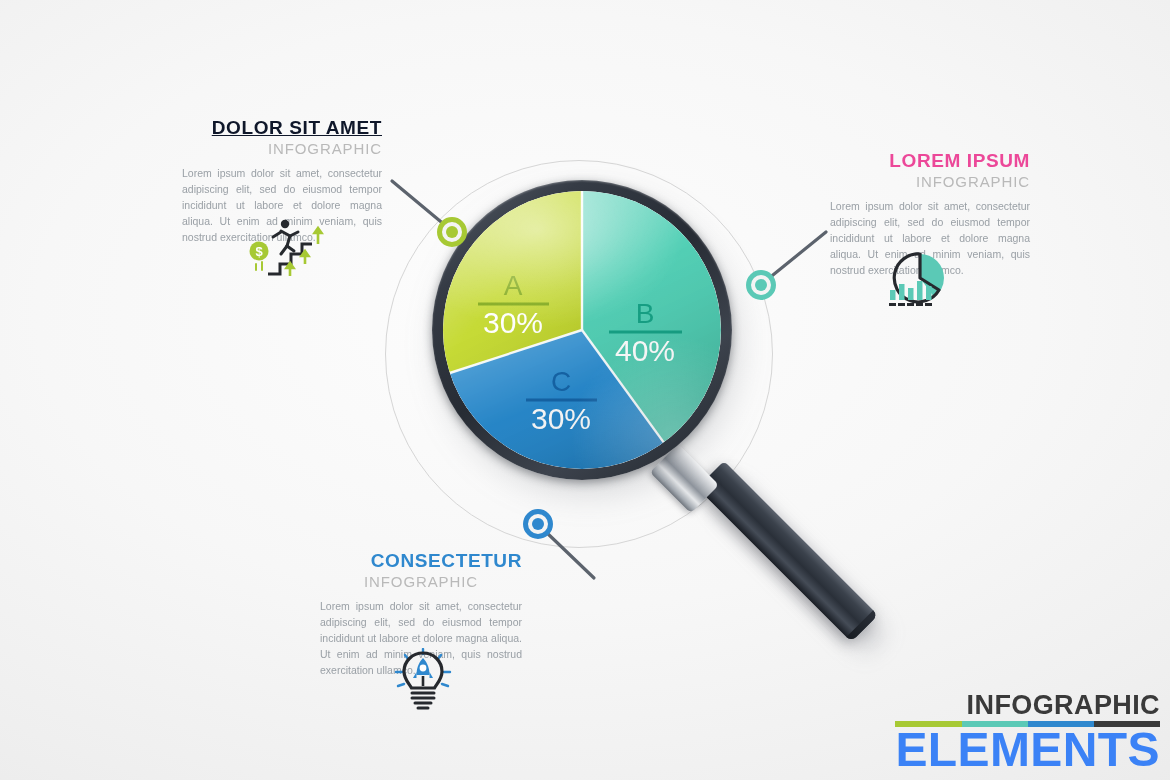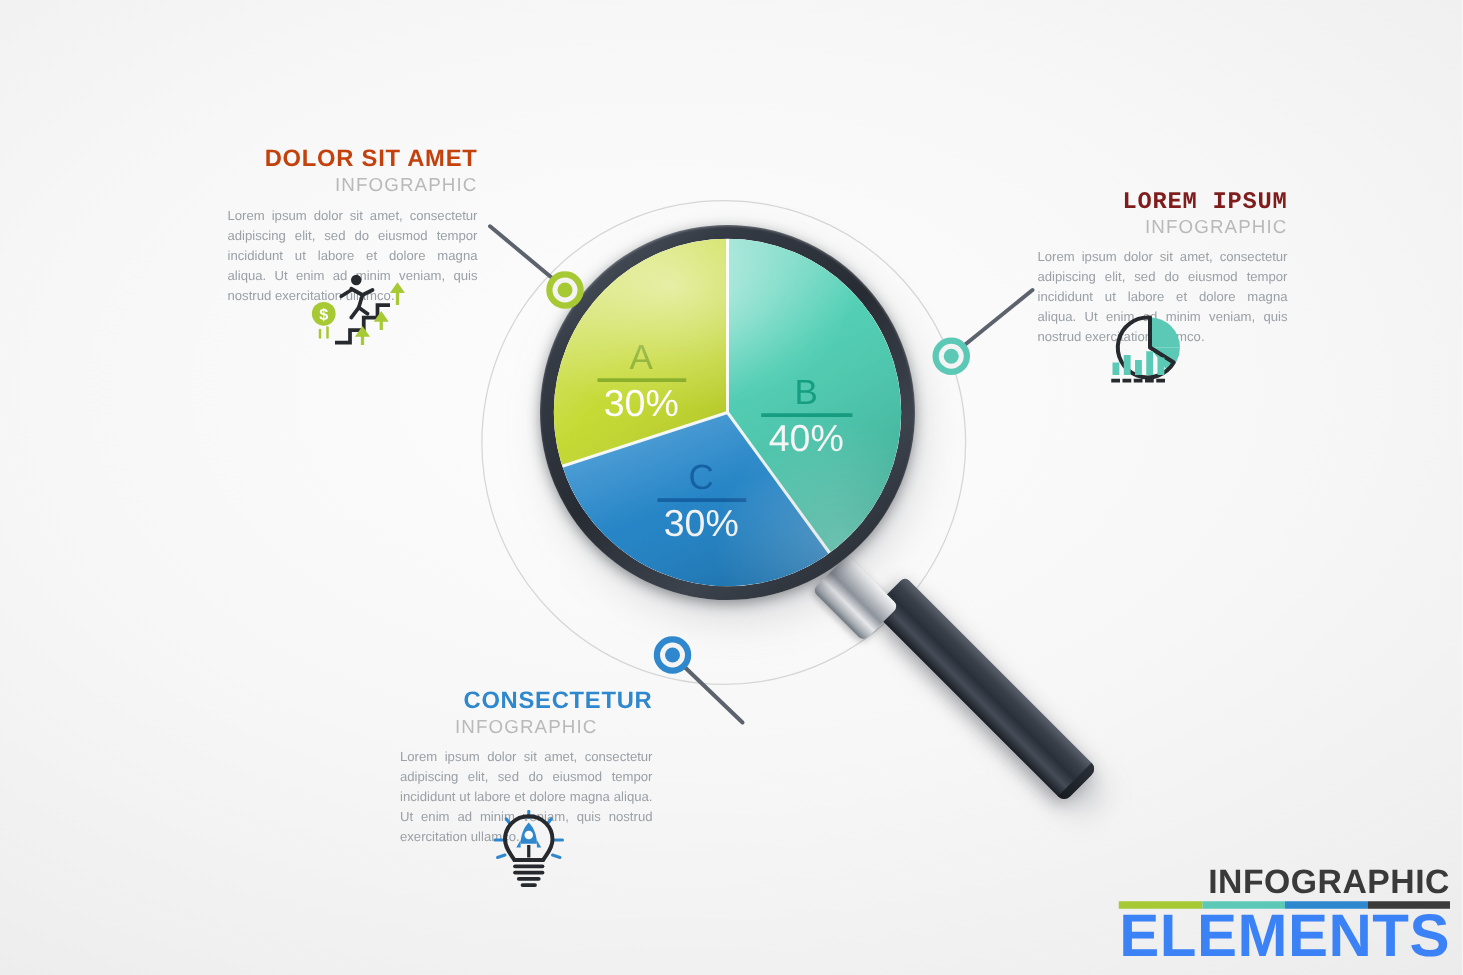--- a/index.html
+++ b/index.html
@@ -316,21 +316,21 @@
     <i style="background:#a7c934;"></i>
   </div>
   <div class="marker" style="left:746px; top:270px; border-color:#5bc9b6;">
     <i style="background:#5bc9b6;"></i>
   </div>
   <div class="marker" style="left:523px; top:509px; border-color:#2f88ce;">
     <i style="background:#2f88ce;"></i>
   </div>
 
   <div class="block right" style="left:182px; top:118px; width:200px;">
-    <div class="blk-title" style="color:#c2410c;">DOLOR SIT AMET</div>
+    <div class="blk-title" style="color:#0f172a;text-decoration:underline;">DOLOR SIT AMET</div>
     <div class="blk-sub">INFOGRAPHIC</div>
     <p class="blk-body">Lorem ipsum dolor sit amet, consectetur adipiscing elit, sed do eiusmod tempor incididunt ut labore et dolore magna aliqua. Ut enim ad minim veniam, quis nostrud exercitation ullamco.</p>
   </div>
 
   <div class="icon-holder" style="left:248px; top:216px; width:78px; height:62px;">
     <svg width="78" height="62" viewBox="0 0 78 62">
 
       <circle cx="11" cy="35" r="9.5" fill="#a7c934"></circle>
       <text x="11" y="40" text-anchor="middle" font-family="Liberation Sans, sans-serif" font-size="13" font-weight="bold" fill="#ffffff">$</text>
 
@@ -354,21 +354,21 @@
       </g>
 
       <g stroke="#a7c934" stroke-width="2" stroke-linecap="round">
         <line x1="8" y1="48" x2="8" y2="54"></line>
         <line x1="14" y1="46" x2="14" y2="54"></line>
       </g>
     </svg>
   </div>
 
   <div class="block right" style="left:830px; top:151px; width:200px;">
-    <div class="blk-title" style="color:#7f1d1d;font-family:Liberation Mono, monospace;">LOREM IPSUM</div>
+    <div class="blk-title" style="color:#ec4899;">LOREM IPSUM</div>
     <div class="blk-sub">INFOGRAPHIC</div>
     <p class="blk-body">Lorem ipsum dolor sit amet, consectetur adipiscing elit, sed do eiusmod tempor incididunt ut labore et dolore magna aliqua. Ut enim ad minim veniam, quis nostrud exercitation ullamco.</p>
   </div>
 
   <div class="icon-holder" style="left:884px; top:248px; width:72px; height:62px;">
     <svg width="72" height="62" viewBox="0 0 72 62">
 
       <path d="M36 6 A24 24 0 0 1 60 30 L36 30 Z" fill="#5bc9b6"></path>
       <path d="M36 30 L60 30 A24 24 0 0 1 50 49 Z" fill="#5bc9b6"></path>
 

